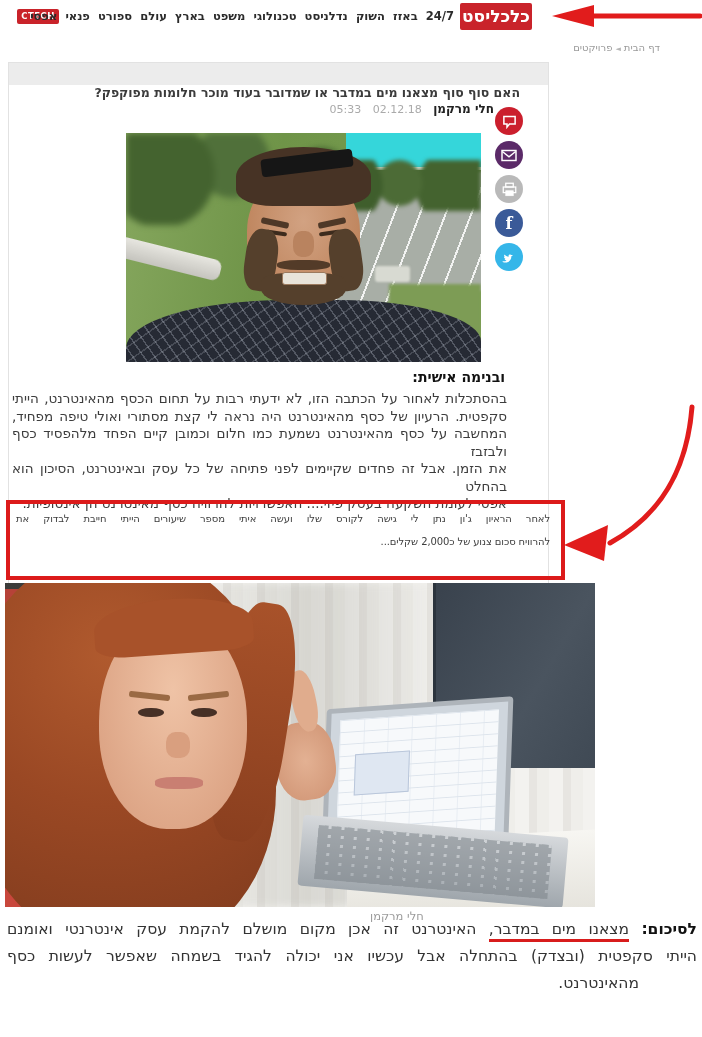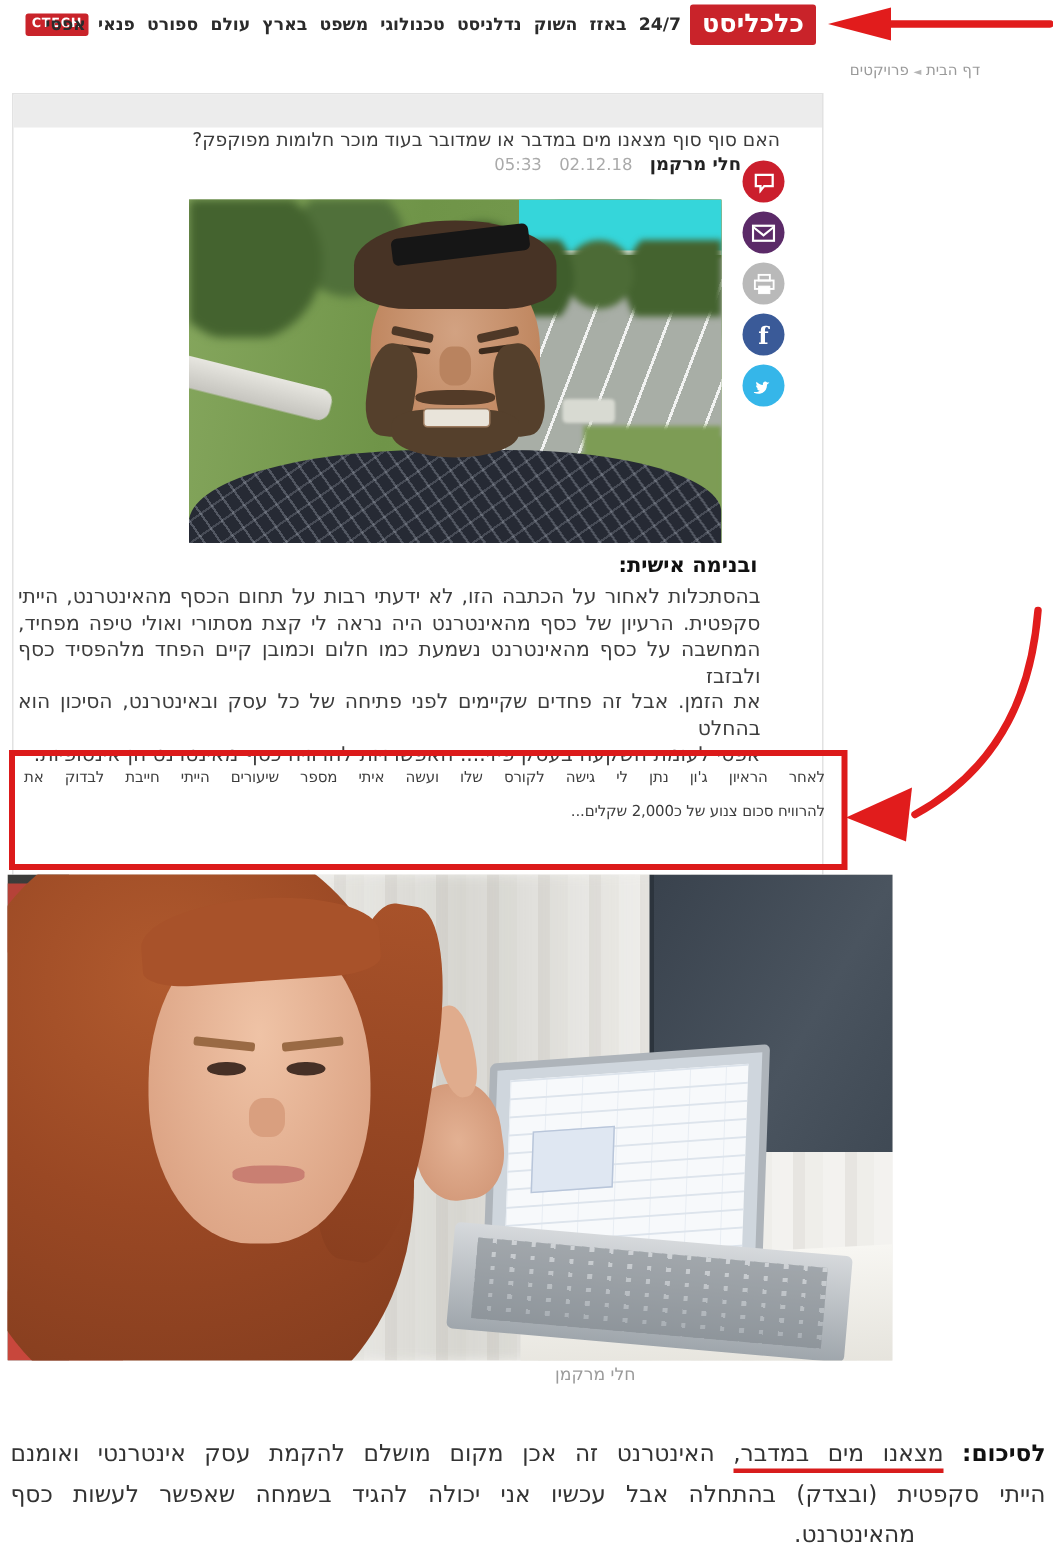--- a/index.html
+++ b/index.html
@@ -3,35 +3,35 @@
 <meta charset="utf-8">
 <style>
   html,body{margin:0;padding:0;}
   body{
     width:702px;height:1037px;position:relative;background:#fff;
     font-family:"DejaVu Sans",sans-serif;overflow:hidden;direction:ltr;
   }
   .abs{position:absolute;}
   
   .nav{left:0;top:0;width:702px;height:34px;background:#fff;}
-  .logo-box{left:460px;top:3px;width:84px;height:27px;background:#c9232a;border-radius:2px;
+  .logo-box{left:460px;top:3px;width:72px;height:27px;background:#c9232a;border-radius:2px;
     color:#fff;font-weight:bold;font-size:17px;line-height:27px;text-align:center;direction:rtl;cursor:pointer;}
   .menu{left:30px;top:9px;width:424px;display:flex;direction:rtl;justify-content:space-between;
     font-size:11.5px;font-weight:bold;color:#2b2b2b;}
   .menu span{cursor:pointer;white-space:nowrap;}
   .ctech{left:17px;top:9px;width:42px;height:15px;background:#c9232a;border-radius:2px;color:#fff;
     font-weight:bold;font-size:8.5px;line-height:15px;text-align:center;letter-spacing:.5px;cursor:pointer;}
   
-  .crumb{left:560px;top:42px;width:100px;direction:rtl;text-align:center;font-size:10px;color:#9a9a9a;}
+  .crumb{left:560px;top:42px;width:100px;direction:rtl;text-align:right;font-size:10px;color:#9a9a9a;}
   .crumb .sep{font-size:7px;color:#b5b5b5;margin:0 3px;}
   
   .art-box{left:8px;top:62px;width:539px;height:524px;border:1px solid #e2e2e2;background:#fff;}
   .art-strip{left:9px;top:63px;width:539px;height:22px;background:#ececec;}
   .headline{left:120px;top:85px;width:400px;direction:rtl;text-align:right;white-space:nowrap;
-    font-size:12.5px;font-weight:normal;color:#3b3b3b;}
+    font-size:12.5px;font-weight:bold;color:#3b3b3b;}
   .byline{left:240px;top:102px;width:254px;direction:rtl;text-align:right;white-space:nowrap;font-size:11px;color:#aaa;}
   .byline .auth{color:#222;font-weight:bold;font-size:12px;margin-left:8px;}
   .byline .tm{margin-right:8px;}
   
   .share{left:495px;top:107px;width:28px;}
   .share .btn{width:28px;height:28px;border-radius:50%;margin-bottom:6px;display:flex;
     align-items:center;justify-content:center;cursor:pointer;color:#fff;}
   .btn-comment{background:#cb1f2d;}
   .btn-mail{background:#5b2a68;}
   .btn-print{background:#b9b9b9;}
@@ -122,25 +122,25 @@
   .p2-eye-l{left:22.5%;top:38.5%;width:4.5%;height:3%;background:#463026;border-radius:50%;}
   .p2-eye-r{left:31.5%;top:38.5%;width:4.5%;height:3%;background:#463026;border-radius:50%;}
   .p2-nose{left:27.3%;top:46%;width:4%;height:8%;background:#d99f7f;border-radius:40%;}
   .p2-lips{left:25.5%;top:60%;width:8%;height:3.5%;background:#c97f72;border-radius:40%;}
   .p2-shirt{left:0;top:80%;width:13%;height:20%;background:#c8473c;border-radius:30% 30% 0 0;}
   .p2-fist{left:46%;top:43%;width:10%;height:24%;border-radius:42%;transform:rotate(-8deg);
     background:radial-gradient(#e3b193,#cf9373);}
   .p2-thumb{left:48.6%;top:27%;width:4%;height:19%;background:#e0ac8d;border-radius:45%;transform:rotate(-12deg);}
   .caption{left:370px;top:909px;width:222px;direction:rtl;text-align:left;font-size:11.5px;color:#9b9b9b;}
   
-  .summary{left:7px;top:956px;width:690px;direction:rtl;font-size:15.5px;color:#333;}
+  .summary{left:7px;top:916px;width:690px;direction:rtl;font-size:15.5px;color:#333;}
   .summary .ln{line-height:27px;text-align:right;}
   .summary .lbl{font-weight:bold;color:#111;}
   .red-underline{border-bottom:3px solid #d81c1c;padding-bottom:1px;}
-  .summary .ln3{margin-right:87px;}
+  .summary .ln3{margin-right:58px;}
   
   .anno{pointer-events:none;}
   .red-box{left:6px;top:500px;width:551px;height:72px;border:4px solid #dc1a1a;}
   svg .stroke{stroke:#e11c1c;stroke-width:5;fill:none;stroke-linecap:round;}
   svg .fillhead{fill:#e11c1c;}
 </style>
 </head>
 <body>
 
 <div class="abs nav">

